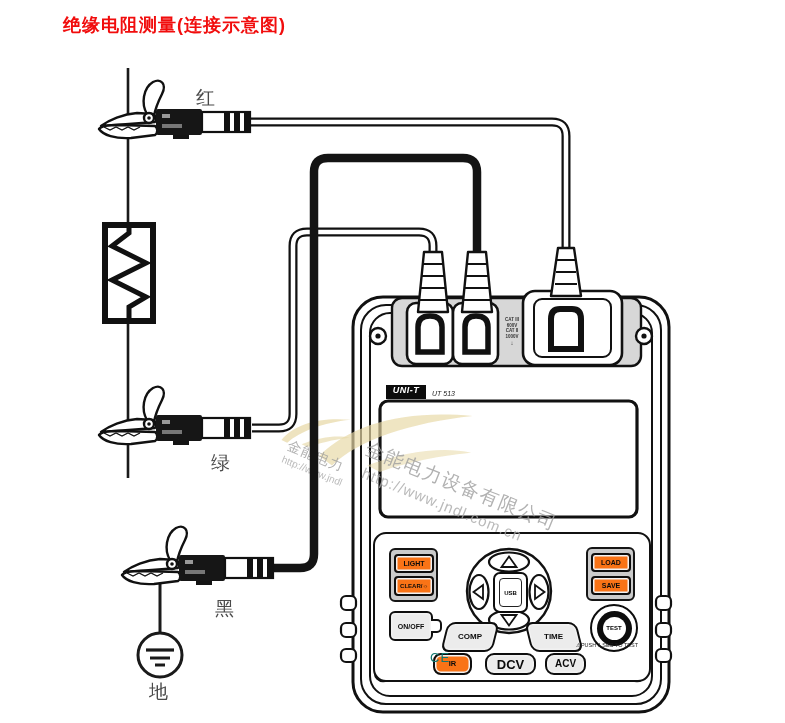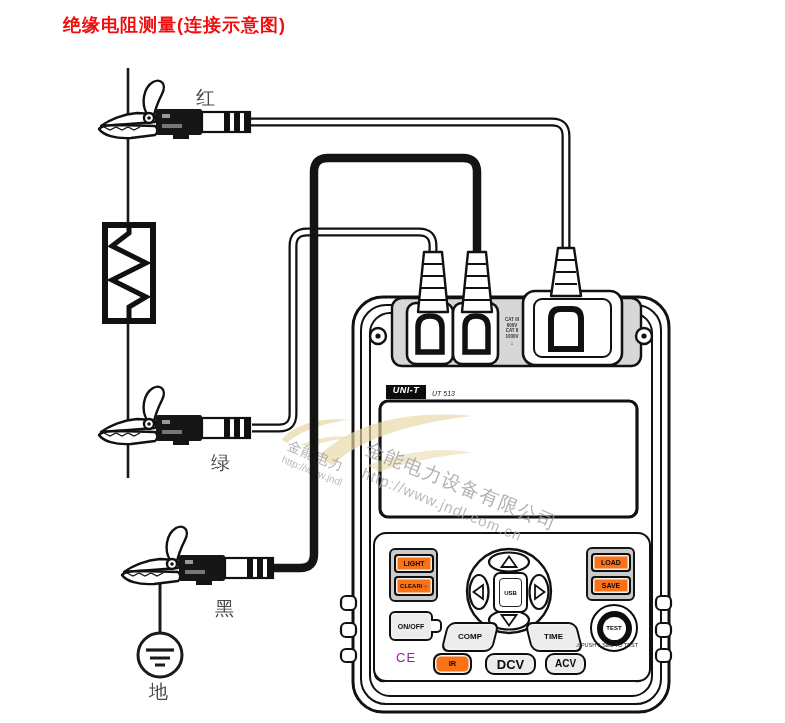--- a/index.html
+++ b/index.html
@@ -18,21 +18,21 @@
   .pad{background:#cbcbcb;border:2px solid #151515;border-radius:6px;}
   .btn{background:#f97316;border:2px solid #0e0e0e;border-radius:4px;
        box-shadow:inset 0 0 0 1.5px #f2f2f2;color:#0b0b0b;font-weight:bold;
        display:flex;align-items:center;justify-content:center;line-height:1;}
   .btn.white{background:#ececec;}
   #logo{background:#0c0c0c;color:#fff;display:flex;align-items:flex-start;justify-content:center;
         font-weight:bold;font-style:italic;font-size:9px;letter-spacing:.5px;}
   #model{font-size:7px;font-style:italic;color:#222;}
   #cat-block{width:28px;font-size:4.5px;line-height:1.25;color:#333;text-align:center;font-weight:bold;}
   #push-hint{width:70px;font-size:5.5px;color:#1c1c1c;text-align:center;}
-  #ce-mark{font-size:13px;color:#a21caf;letter-spacing:1px;}
+  #ce-mark{font-size:13px;color:#0f766e;letter-spacing:1px;margin-left:34px;}
   #usb-btn{border:2px solid #0d0d0d;border-radius:7px;background:#fff;
            display:flex;align-items:center;justify-content:center;}
   #usb-inner{border:1.2px solid #222;border-radius:4px;width:21px;height:27px;
              display:flex;align-items:center;justify-content:center;font-size:6px;font-weight:bold;}
   #test-outer{border:2px solid #0d0d0d;border-radius:50%;background:#fff;
               display:flex;align-items:center;justify-content:center;}
   #test-ring{width:35px;height:35px;background:#0d0d0d;border-radius:50%;
              display:flex;align-items:center;justify-content:center;}
   #test-center{width:23px;height:23px;background:#fff;border-radius:50%;
                display:flex;align-items:center;justify-content:center;font-size:6px;font-weight:bold;}

